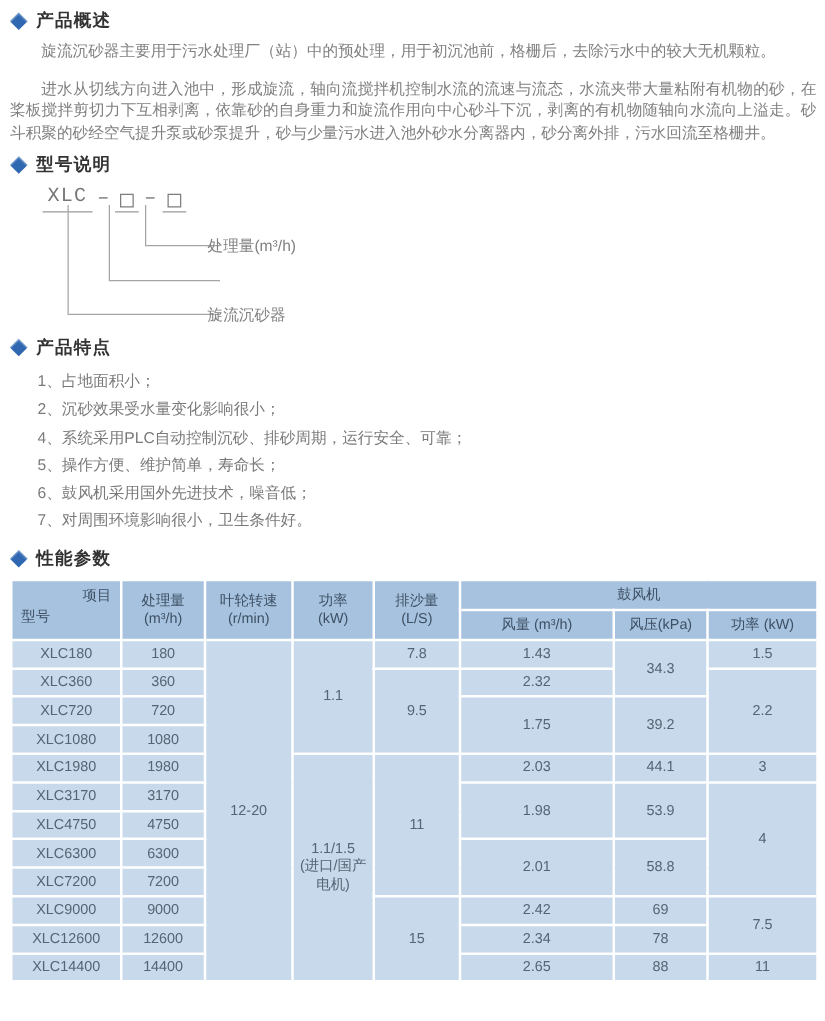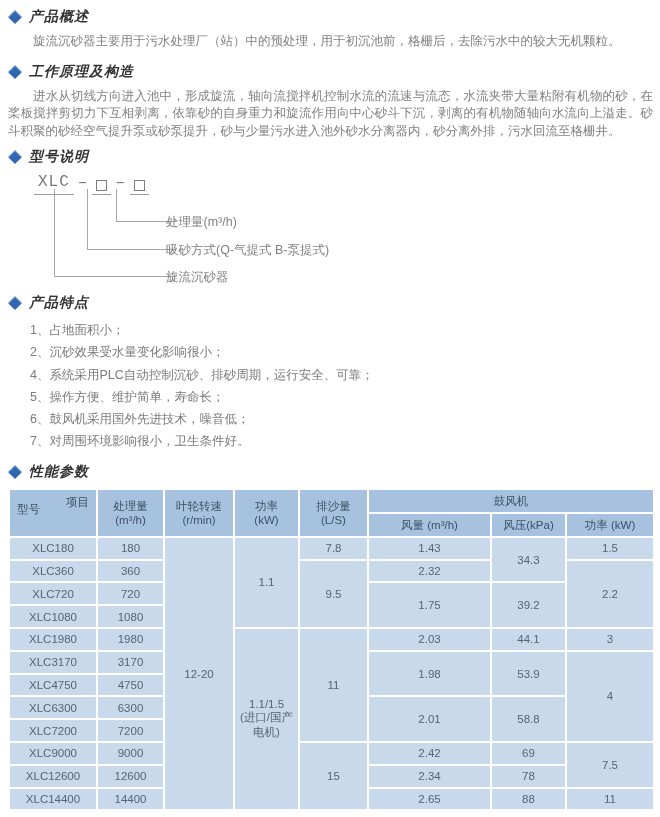--- a/index.html
+++ b/index.html
@@ -5,21 +5,21 @@
   * { margin:0; padding:0; box-sizing:border-box; }
   html,body { background:#ffffff; }
   body {
     width:660px; height:817px;
     font-family:"Liberation Sans","DejaVu Sans",sans-serif;
     overflow:hidden;
   }
   .page { padding:5px 7px 0 8px; }
 
   
-  .sec-head { display:flex; align-items:center; gap:9px; margin:3px 0 7px 0; height:18px;font-style:italic; }
+  .sec-head { display:flex; align-items:center; gap:9px; margin:3px 0 7px 0; height:18px; }
   .diamond {
     width:10px; height:10px; background:#2f67b1;
     transform:rotate(45deg); margin-left:2px; flex:0 0 auto;
     box-shadow:inset 1px 1px 1px rgba(255,255,255,.35);
   }
   .sec-title { font-size:14px; font-weight:bold; color:#333; letter-spacing:1px; }
 
   .body-p {
     font-size:12.5px; color:#808080; line-height:17.5px;
     text-indent:2em; margin-bottom:10px; text-align:justify;
@@ -60,37 +60,33 @@
     font-weight:normal; padding:0;
   }
   th { background:#a6c2de; color:#3e5065; font-size:11.5px; line-height:14px; }
   td { background:#c7d9ea; color:#556575; font-size:11.5px; }
   .pre { white-space:pre-line; }
   thead tr.h1 th { height:24px; }
   thead tr.h2 th { height:24px; }
   tbody tr { height:22.8px; }
   .corner { position:relative; height:46px; }
   .corner .item  { position:absolute; top:5px; right:7px; }
-  .corner .model { position:absolute; bottom:20px; left:7px; }
+  .corner .model { position:absolute; bottom:10px; left:7px; }
 </style>
 </head>
 <body>
 
 <div class="page">
 
   <div class="sec-head">
     <span class="diamond"></span>
     <span class="sec-title">产品概述</span>
   </div>
   <p class="body-p overview-p">旋流沉砂器主要用于污水处理厂（站）中的预处理，用于初沉池前，格栅后，去除污水中的较大无机颗粒。</p>
 
-  <div class="sec-head">
-    <span class="diamond"></span>
-    <span class="sec-title">工作原理及构造</span>
-  </div>
   <p class="body-p principle-p">进水从切线方向进入池中，形成旋流，轴向流搅拌机控制水流的流速与流态，水流夹带大量粘附有机物的砂，在桨板搅拌剪切力下互相剥离，依靠砂的自身重力和旋流作用向中心砂斗下沉，剥离的有机物随轴向水流向上溢走。砂斗积聚的砂经空气提升泵或砂泵提升，砂与少量污水进入池外砂水分离器内，砂分离外排，污水回流至格栅井。</p>
 
   <div class="sec-head">
     <span class="diamond"></span>
     <span class="sec-title">型号说明</span>
   </div>
   <div class="diagram">
     <div class="formula">
       <span class="f-unit">XLC</span>
       <span class="f-dash">–</span>
@@ -102,21 +98,20 @@
           <span class="sq"></span>
         </span>
     </div>
     <div class="dline v v-throughput"></div>
     <div class="dline v v-suction"></div>
     <div class="dline v v-device"></div>
     <div class="dline h h-throughput"></div>
     <div class="dline h h-suction"></div>
     <div class="dline h h-device"></div>
     <div class="d-label l-throughput">处理量(m³/h)</div>
-    <div class="d-label l-suction">吸砂方式(Q-气提式  B-泵提式)</div>
     <div class="d-label l-device">旋流沉砂器</div>
   </div>
 
   <div class="sec-head">
     <span class="diamond"></span>
     <span class="sec-title">产品特点</span>
   </div>
   <div class="features">
     <div class="feature-item">1、占地面积小；</div>
     <div class="feature-item">2、沉砂效果受水量变化影响很小；</div>

